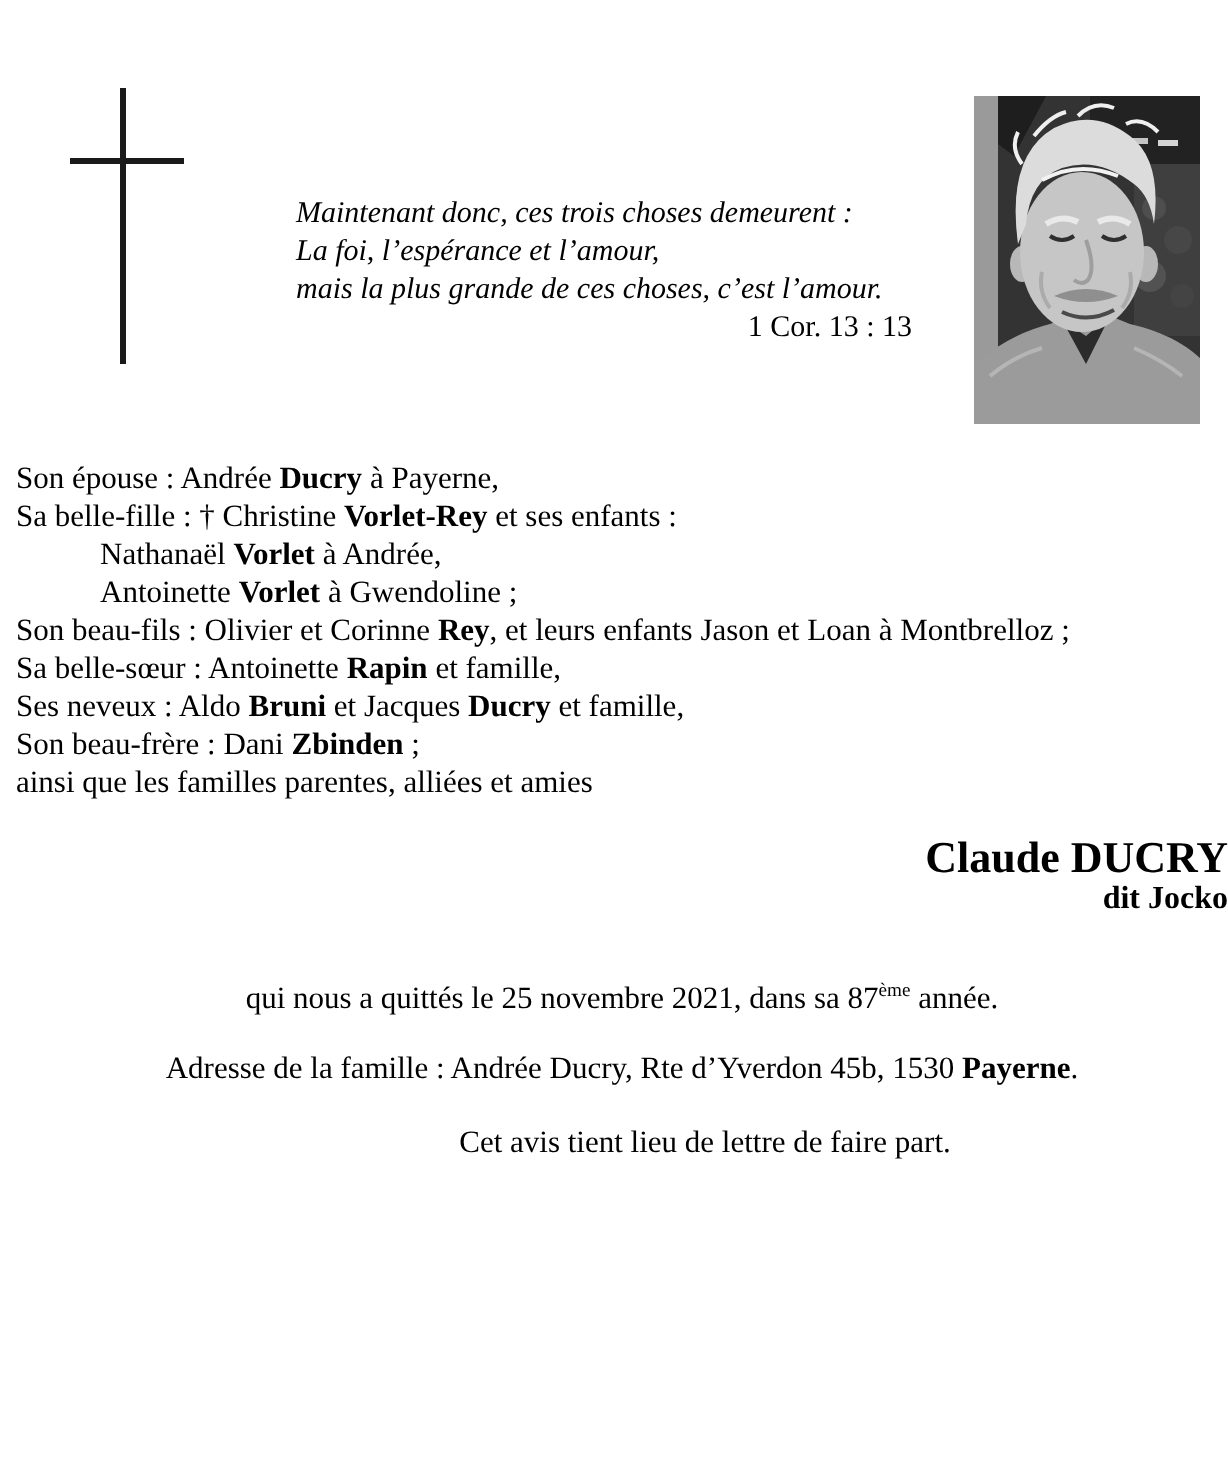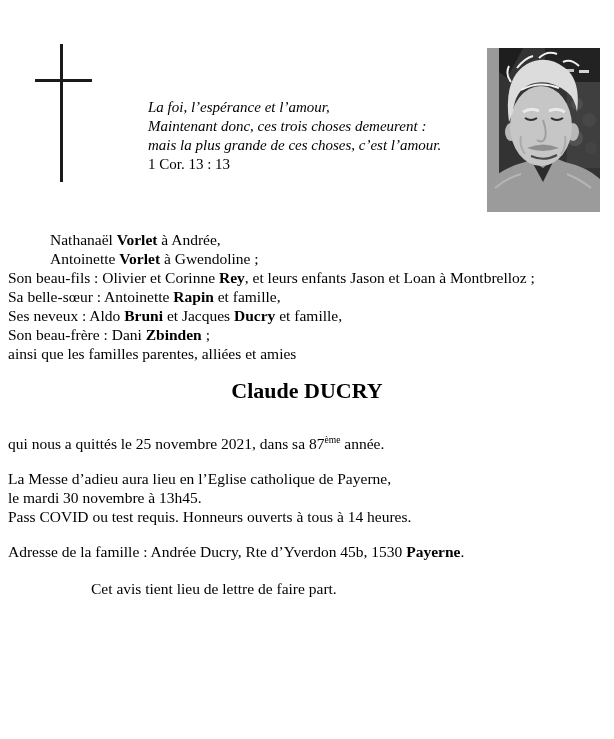--- a/index.html
+++ b/index.html
@@ -12,29 +12,29 @@
     font-family: "Liberation Serif", "DejaVu Serif", serif;
     font-size: 15.5px;
     overflow: hidden;
   }
   .header { position: relative; height: 226px; }
   .cross { position: absolute; left: 34px; top: 42px; width: 60px; height: 142px; }
   .quote {
     position: absolute; left: 148px; top: 98px; width: 308px;
     font-style: italic; font-size: 15px; line-height: 19px;
   }
-  .quote .ref { font-style: normal; }
+  .quote .ref { font-style: normal; text-align: right; }
   .photo { position: absolute; left: 487px; top: 48px; width: 113px; height: 164px; }
   .photo svg { display: block; width: 113px; height: 164px; }
   .family { margin-top: 4px; padding-left: 8px; line-height: 19px; }
   .family .indent { padding-left: 42px; }
-  .name-block { margin-top: 16px; text-align: center; }
+  .name-block { margin-top: 16px; text-align: right; }
   .deceased-name { font-size: 22px; font-weight: bold; line-height: 24px; }
   .deceased-nick { font-size: 16px; font-weight: bold; line-height: 18px; }
-  .para { padding-left: 8px; line-height: 19px; }
+  .para { padding-left: 8px; line-height: 19px; text-align: center; }
   .passing { margin-top: 27px; }
   .mass { margin-top: 16px; }
   .repose { margin-top: 20px; }
   .address { margin-top: 16px; }
   .closing { margin-top: 18px; padding-left: 91px; }
   sup { font-size: 0.62em; }
   b { font-weight: bold; }
 </style>
 </head>
 <body>
@@ -44,22 +44,22 @@
   <div class="header">
 
     <div class="cross">
       <svg width="60" height="142" viewBox="0 0 60 142" xmlns="http://www.w3.org/2000/svg">
         <rect x="26" y="2" width="3" height="138" fill="#1a1a1a"></rect>
         <rect x="1" y="37" width="57" height="3" fill="#1a1a1a"></rect>
       </svg>
     </div>
 
     <div class="quote">
+      <div>Maintenant donc, ces trois choses demeurent :</div>
       <div>La foi, l’espérance et l’amour,</div>
-      <div>Maintenant donc, ces trois choses demeurent :</div>
       <div>mais la plus grande de ces choses, c’est l’amour.</div>
       <div class="ref">1 Cor. 13 : 13</div>
     </div>
 
     <div class="photo">
       <svg viewBox="0 0 113 164" xmlns="http://www.w3.org/2000/svg">
         <rect width="113" height="164" fill="#333333"></rect>
         <rect x="0" y="0" width="12" height="164" fill="#9a9a9a"></rect>
         <path d="M12,0 L36,0 L20,30 L12,24 Z" fill="#1e1e1e"></path>
         <rect x="58" y="0" width="55" height="34" fill="#222222"></rect>
@@ -86,39 +86,37 @@
         <path d="M64,70 Q70,74 76,70" stroke="#2f2f2f" stroke-width="2" fill="none"></path>
         <path d="M56,72 Q61,86 57,92 Q54,95 50,92" stroke="#9e9e9e" stroke-width="2" fill="none"></path>
         <path d="M40,100 Q56,93 72,100 Q56,106 40,100 Z" fill="#8f8f8f"></path>
         <path d="M44,108 Q57,114 70,107" stroke="#4a4a4a" stroke-width="2" fill="none"></path>
         <path d="M34,88 Q32,98 38,106 M78,88 Q80,98 74,106" stroke="#ababab" stroke-width="2" fill="none"></path>
       </svg>
     </div>
   </div>
 
   <div class="family">
+    <div><span>Son épouse : Andrée </span><b>Ducry</b><span> à Payerne,</span></div>
+    <div><span>Sa belle-fille : † Christine </span><b>Vorlet-Rey</b><span> et ses enfants :</span></div>
     <div class="indent"><span>Nathanaël </span><b>Vorlet</b><span> à Andrée,</span></div>
     <div class="indent"><span>Antoinette </span><b>Vorlet</b><span> à Gwendoline ;</span></div>
     <div><span>Son beau-fils : Olivier et Corinne </span><b>Rey</b><span>, et leurs enfants Jason et Loan à Montbrelloz ;</span></div>
     <div><span>Sa belle-sœur : Antoinette </span><b>Rapin</b><span> et famille,</span></div>
     <div><span>Ses neveux : Aldo </span><b>Bruni</b><span> et Jacques </span><b>Ducry</b><span> et famille,</span></div>
     <div><span>Son beau-frère : Dani </span><b>Zbinden</b><span> ;</span></div>
     <div><span>ainsi que les familles parentes, alliées et amies</span></div>
   </div>
 
   <div class="name-block">
     <div class="deceased-name">Claude DUCRY</div>
+    <div class="deceased-nick">dit Jocko</div>
   </div>
 
   <div class="para passing"><span>qui nous a quittés le 25 novembre 2021, dans sa 87</span><sup>ème</sup><span> année.</span></div>
 
-  <div class="para mass">
-    <div>La Messe d’adieu aura lieu en l’Eglise catholique de Payerne,</div>
-    <div>le mardi 30 novembre à 13h45.</div>
-    <div>Pass COVID ou test requis. Honneurs ouverts à tous à 14 heures.</div>
-  </div>
 
 
   <div class="para address"><span>Adresse de la famille : Andrée Ducry, Rte d’Yverdon 45b, 1530 </span><b>Payerne</b><span>.</span></div>
 
   <div class="para closing">Cet avis tient lieu de lettre de faire part.</div>
 
 </div>
 
 </body></html>

